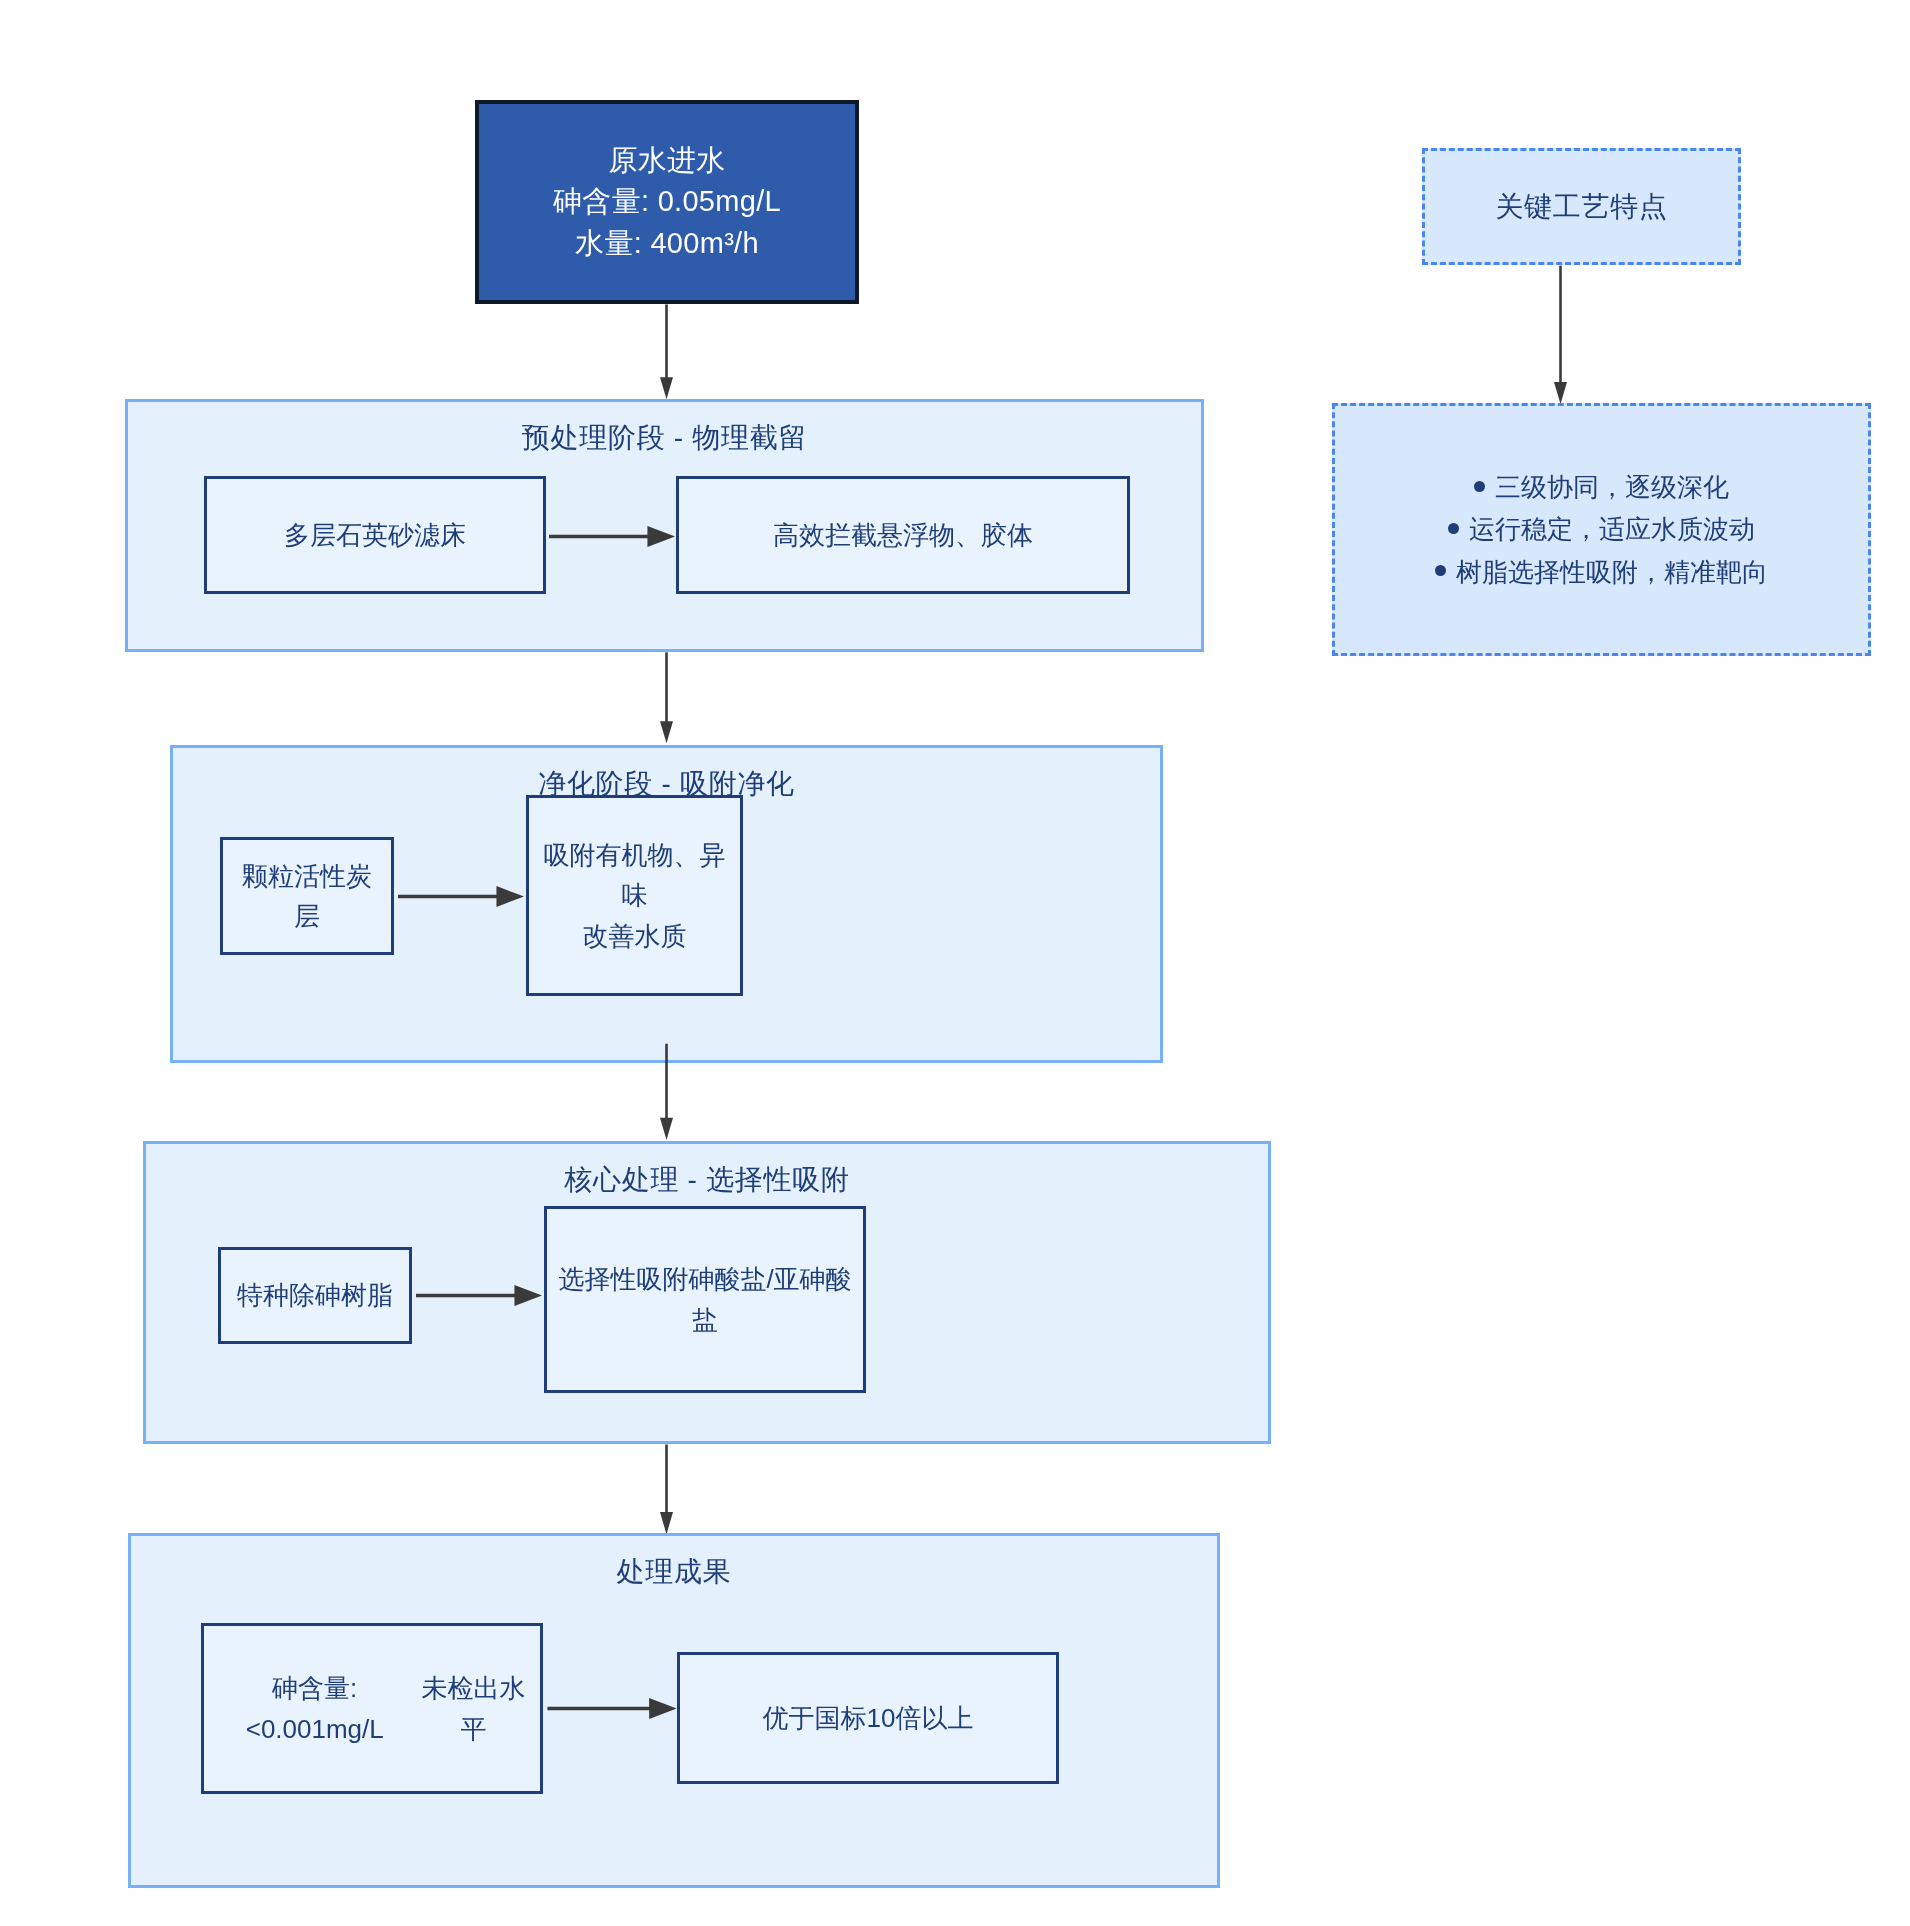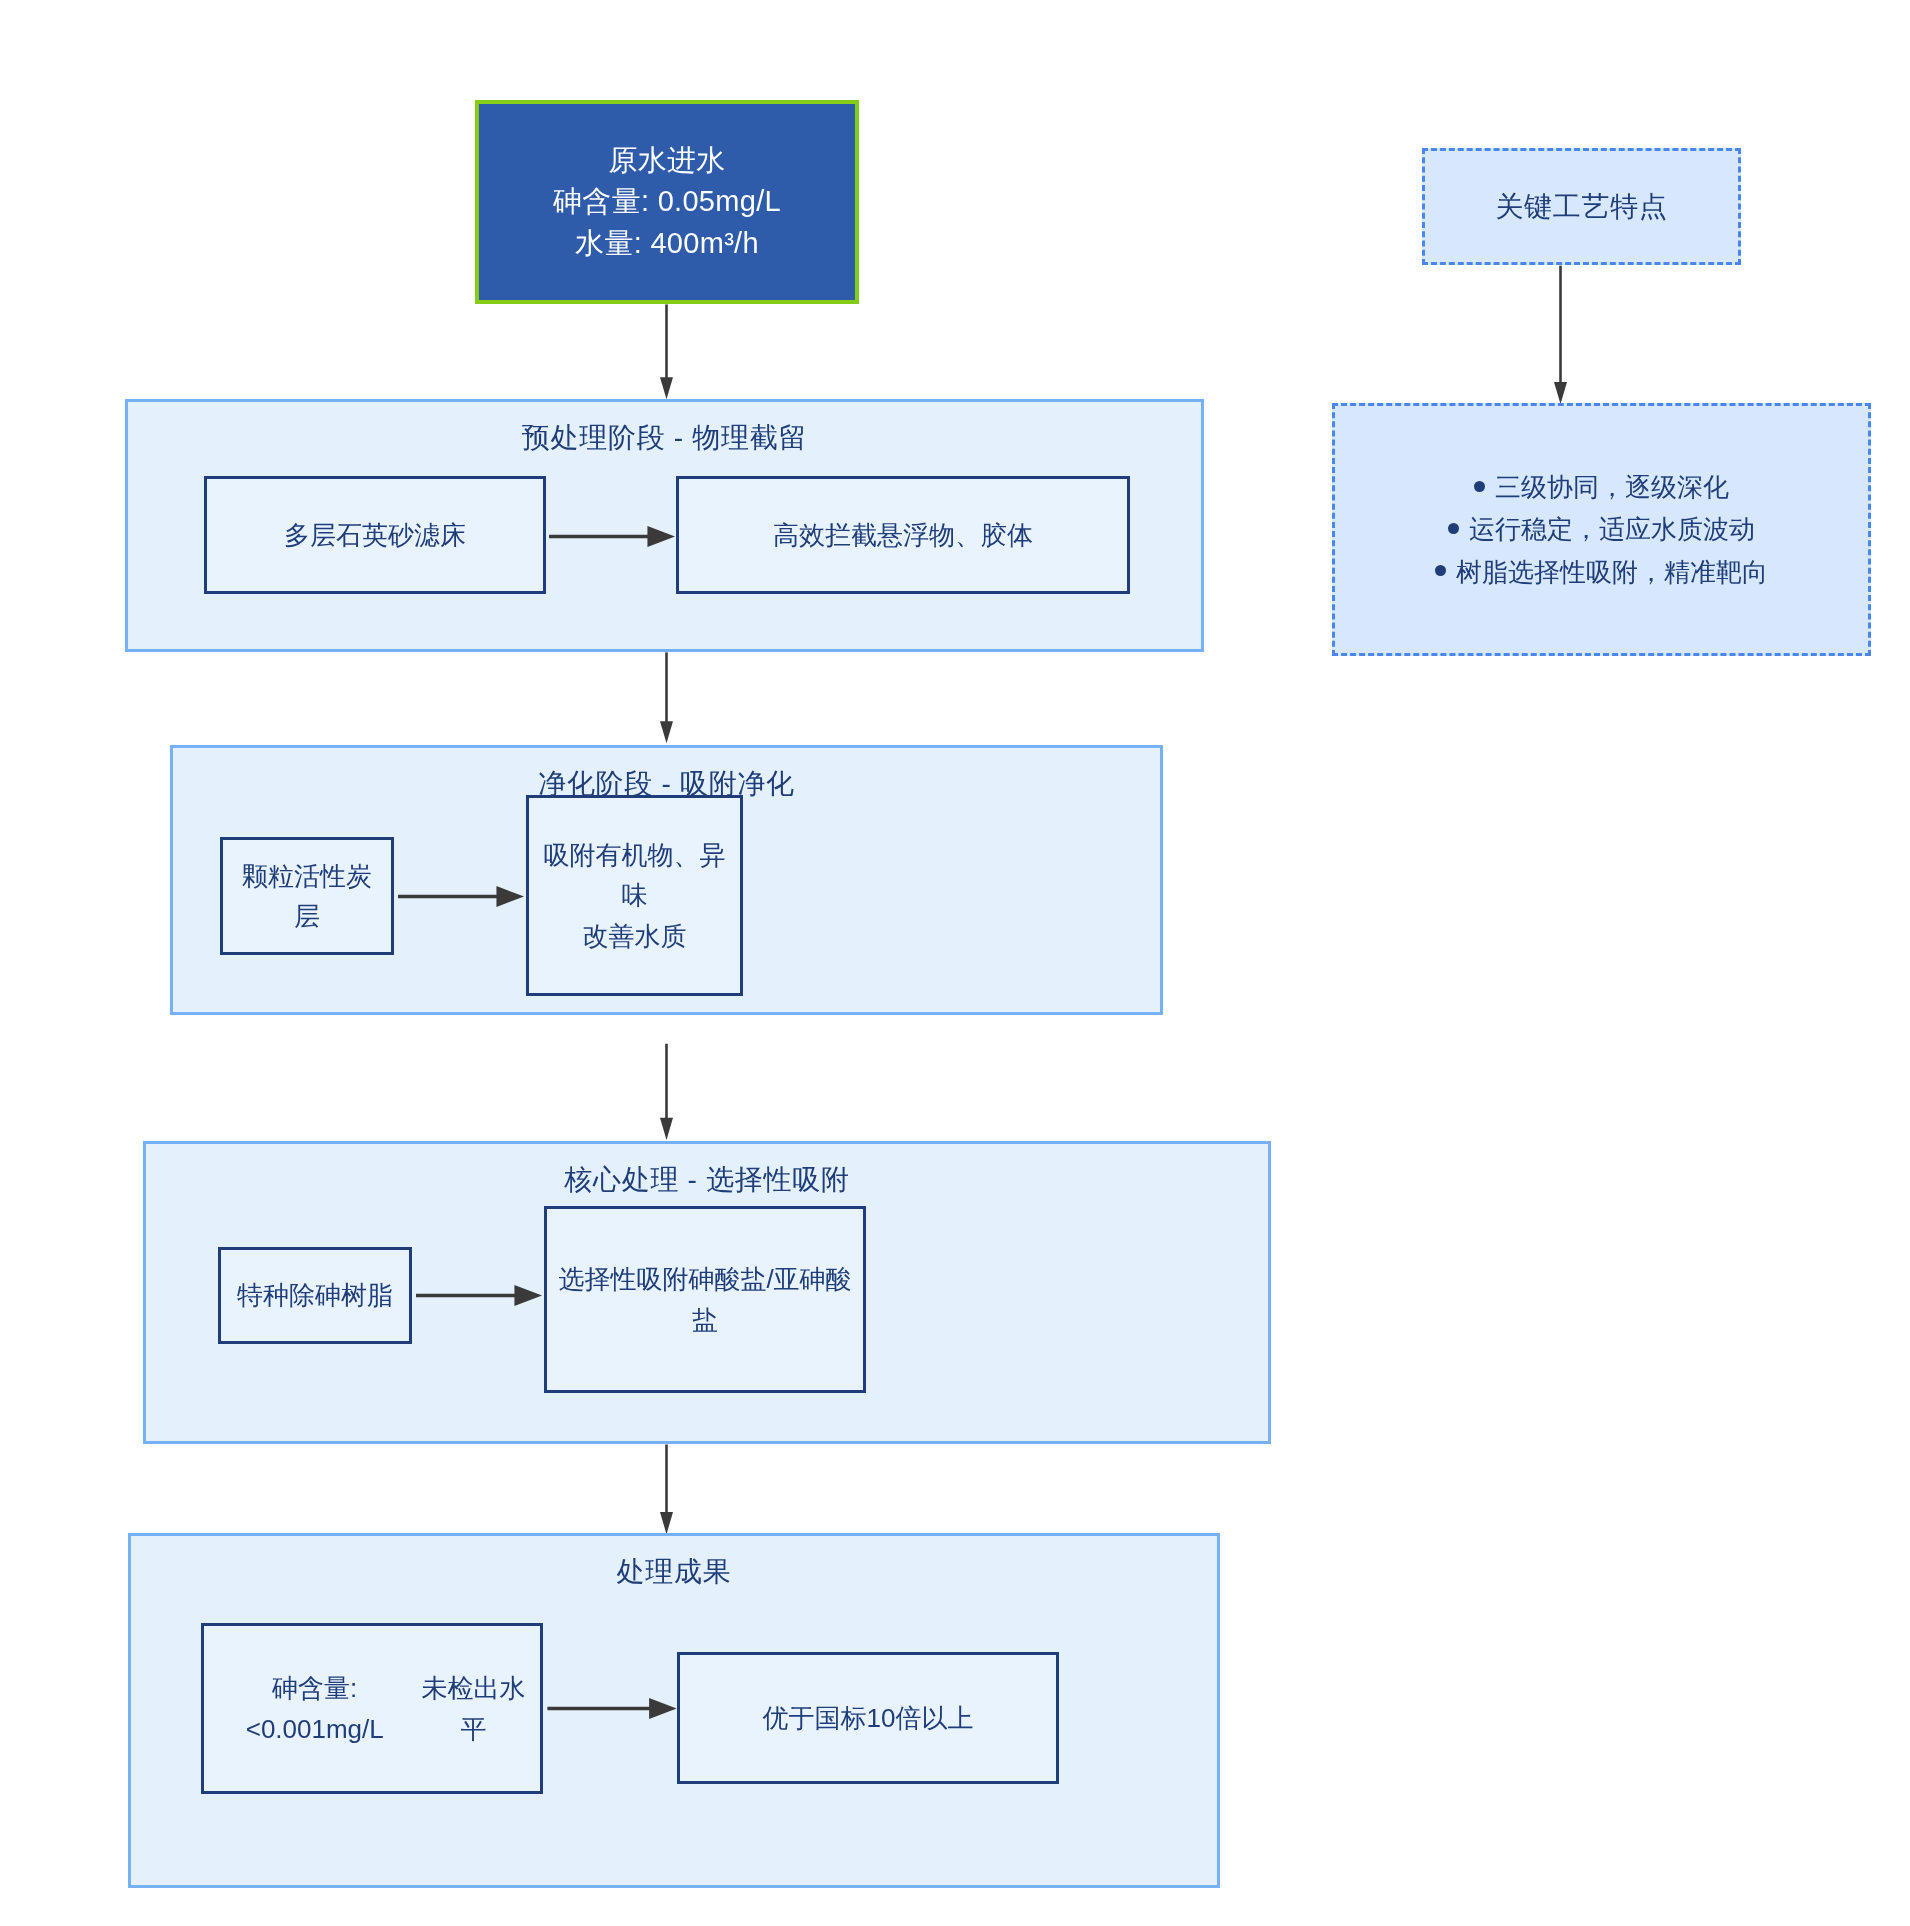--- a/index.html
+++ b/index.html
@@ -19,21 +19,21 @@
   }
 
   
   .source-node {
     position: absolute;
     left: 475px;
     top: 100px;
     width: 384px;
     height: 204px;
     background: #2E5BAA;
-    border: 4px solid #84cc16;
+    border: 4px solid #0f172a;
     box-sizing: border-box;
     display: flex;
     flex-direction: column;
     align-items: center;
     justify-content: center;
     color: #ffffff;
   }
   .source-line {
     font-size: 29px;
     line-height: 1.42;
@@ -156,21 +156,21 @@
     <div class="node" style="left:548px; top:74px; width:454px; height:118px;">高效拦截悬浮物、胶体</div>
   </div>
 
   <div class="conn" style="left:660px; top:652px; width:13px; height:93px;">
     <svg width="13" height="93" viewBox="0 0 20 142">
       <line x1="10" y1="0" x2="10" y2="112" stroke="#3A3A3A" stroke-width="4"></line>
       <polygon points="10,140 0,106 20,106" fill="#3A3A3A"></polygon>
     </svg>
   </div>
 
-  <div class="stage" style="left:170px; top:745px; width:993px; height:270px;">
+  <div class="stage" style="left:170px; top:745px; width:993px; height:318px;">
     <div class="stage-title" style="top:17px;">净化阶段 - 吸附净化</div>
 
     <div class="node" style="left:47px; top:89px; width:174px; height:118px;">颗粒活性炭层</div>
 
     <div class="conn" style="left:225px; top:138px; width:128px; height:21px;">
       <svg width="128" height="21" viewBox="0 0 195 32">
         <line x1="0" y1="16" x2="152" y2="16" stroke="#3A3A3A" stroke-width="5"></line>
         <polygon points="192,16 150,0 150,32" fill="#3A3A3A"></polygon>
       </svg>
     </div>

